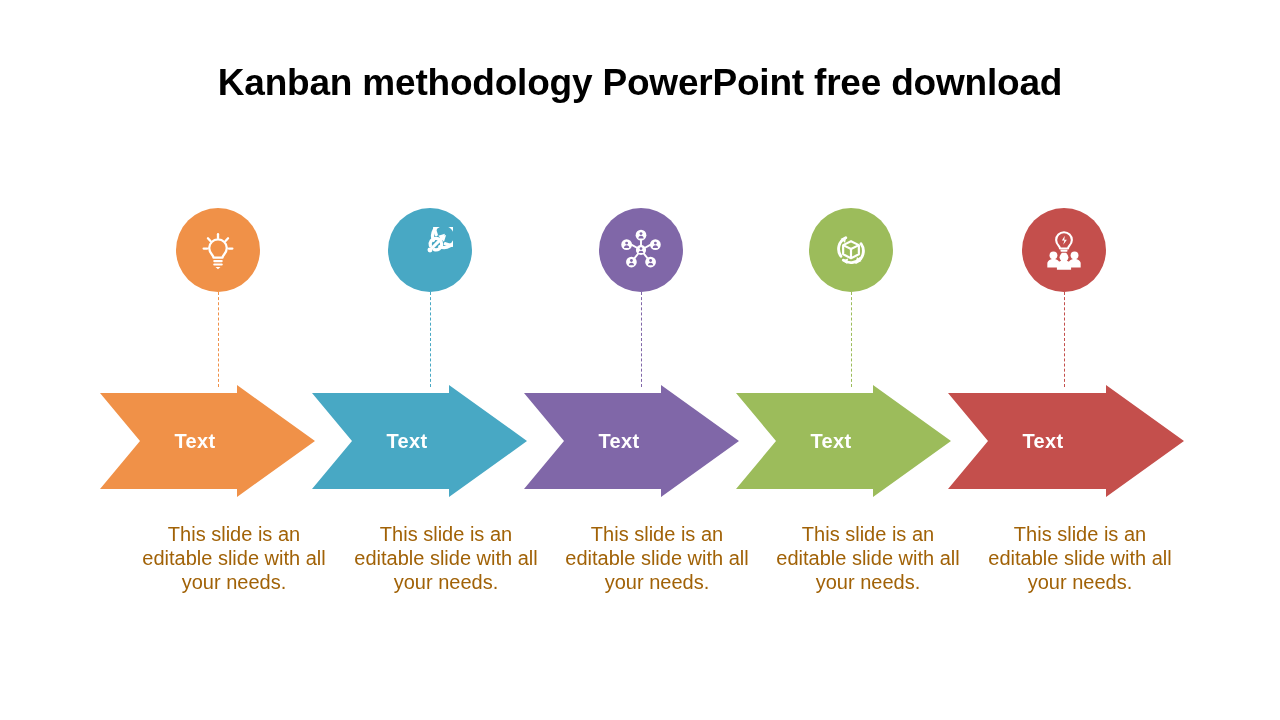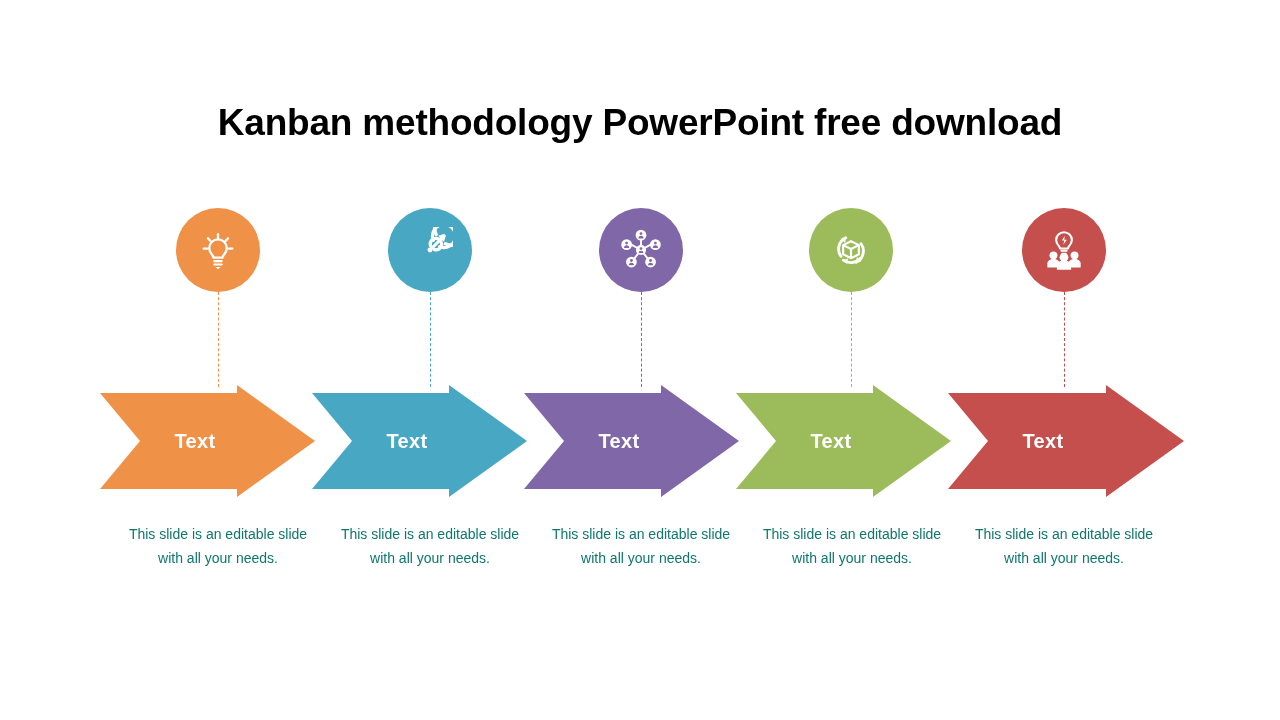--- a/index.html
+++ b/index.html
@@ -23,21 +23,20 @@
     position: absolute;
     top: 62px;
     left: 0;
     width: 1280px;
     text-align: center;
     font-size: 37px;
     font-weight: bold;
     color: #000000;
     letter-spacing: -0.2px;
     font-family: "Liberation Sans", sans-serif;
-    margin-top: 40px;
   }
 
   
   .icons-layer {
     position: absolute;
     top: 0; left: 0;
     width: 1280px; height: 720px;
     pointer-events: none;
   }
   .icon-node {
@@ -88,24 +87,25 @@
     letter-spacing: 0.3px;
     pointer-events: none;
   }
 
   
   .caption {
     position: absolute;
     top: 522px;
     width: 190px;
     text-align: center;
-    font-size: 14px;
+    font-size: 20px;
     line-height: 24px;
-    color: #0f766e;
-    font-family: "Liberation Sans", sans-serif;
+    color: #a16207;
+    font-family: "Liberation Sans", sans-serif;
+    margin-left: 16px;
   }
 </style>
 </head>
 <body>
 
 <div class="slide">
 
   <div class="title">Kanban methodology PowerPoint free download</div>
 
   <div class="icons-layer">

